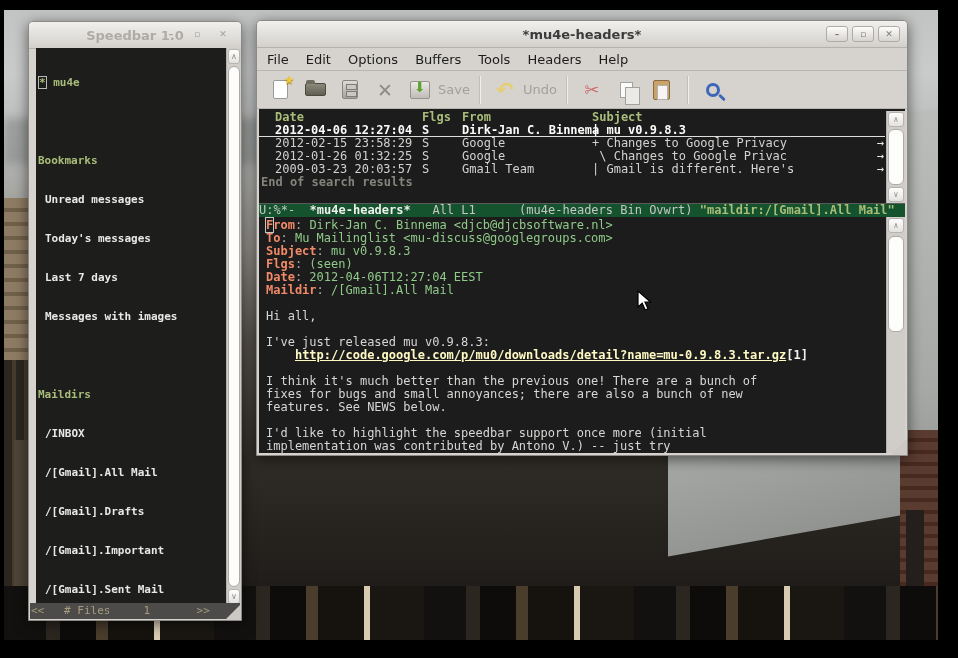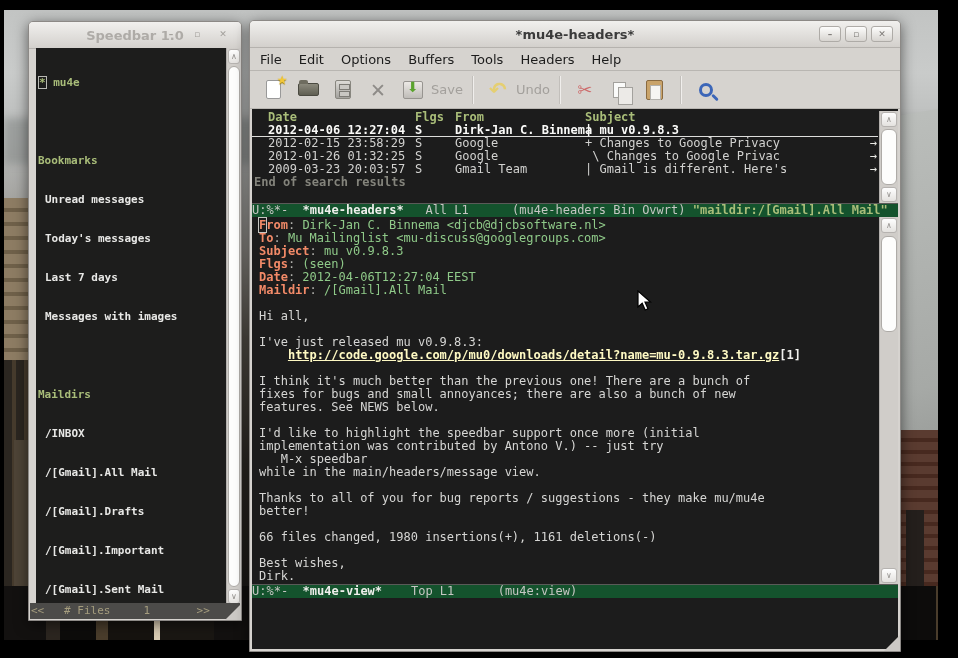--- a/index.html
+++ b/index.html
@@ -50,21 +50,21 @@
   .olive { color:#a9bd79; }
   .sp-cursor { display:inline-block; border:1px solid #b9b9b4; color:#a9bd79; line-height:11px; }
   .sp-scroll { left:197px; top:26px; width:15px; height:557px; }
   .sp-status { position:absolute; left:1px; right:1px; bottom:1px; height:16px; background:#4c4b49;
     color:#a59d7e; font-family:"DejaVu Sans Mono","Liberation Mono",monospace; font-size:11px;
     line-height:16px; padding-left:1px; white-space:pre; }
   .grip { position:absolute; right:0; bottom:0; width:0; height:0;
     border-left:16px solid transparent; border-bottom:16px solid #ccc9c5; }
 
   
-  .emacs { left:249px; top:20px; width:652px; height:632px; }
+  .emacs { left:256px; top:20px; width:652px; height:436px; }
   .menubar { position:absolute; left:0; top:27px; right:0; height:23px; display:flex; align-items:center;
     gap:17px; padding-left:10px; border-bottom:1px solid #b9b6b2; font-size:13px; color:#1c1c1c; }
   .menubar span { cursor:default; }
   .toolbar { position:absolute; left:0; top:50px; right:0; height:38px; display:flex; align-items:center;
     padding-left:8px; border-bottom:1px solid #b9b6b2; }
   .tbi { width:30px; height:28px; display:flex; align-items:center; justify-content:center; position:relative; margin-right:5px; }
   .tb-sep { width:2px; height:28px; border-left:1px solid #c2bfbb; border-right:1px solid #f0eeec; margin:0 9px 0 5px; }
   .tb-label { font-size:13px; color:#a3a09c; margin:0 4px 0 -2px; }
   .icon-page { width:15px; height:19px; background:#fff; border:1px solid #999; border-radius:2px; position:relative; }
   .icon-star { position:absolute; top:-8px; right:-8px; color:#f2c73a; font-size:12px; text-shadow:0 1px 1px #9a7d10; }

